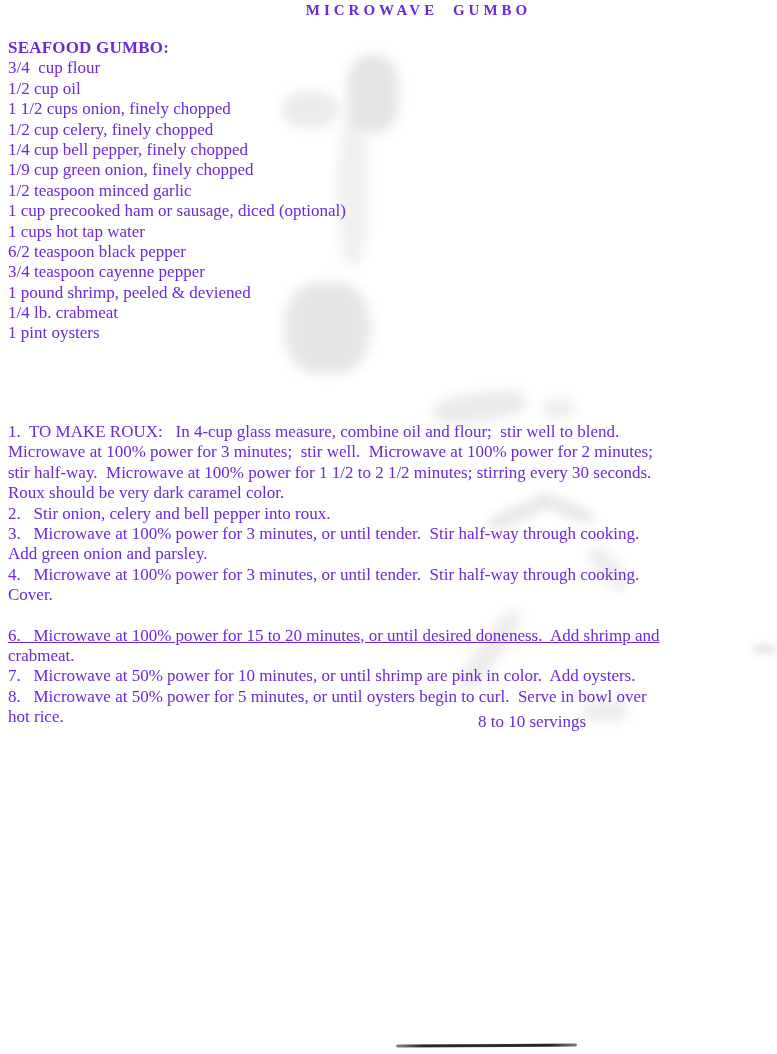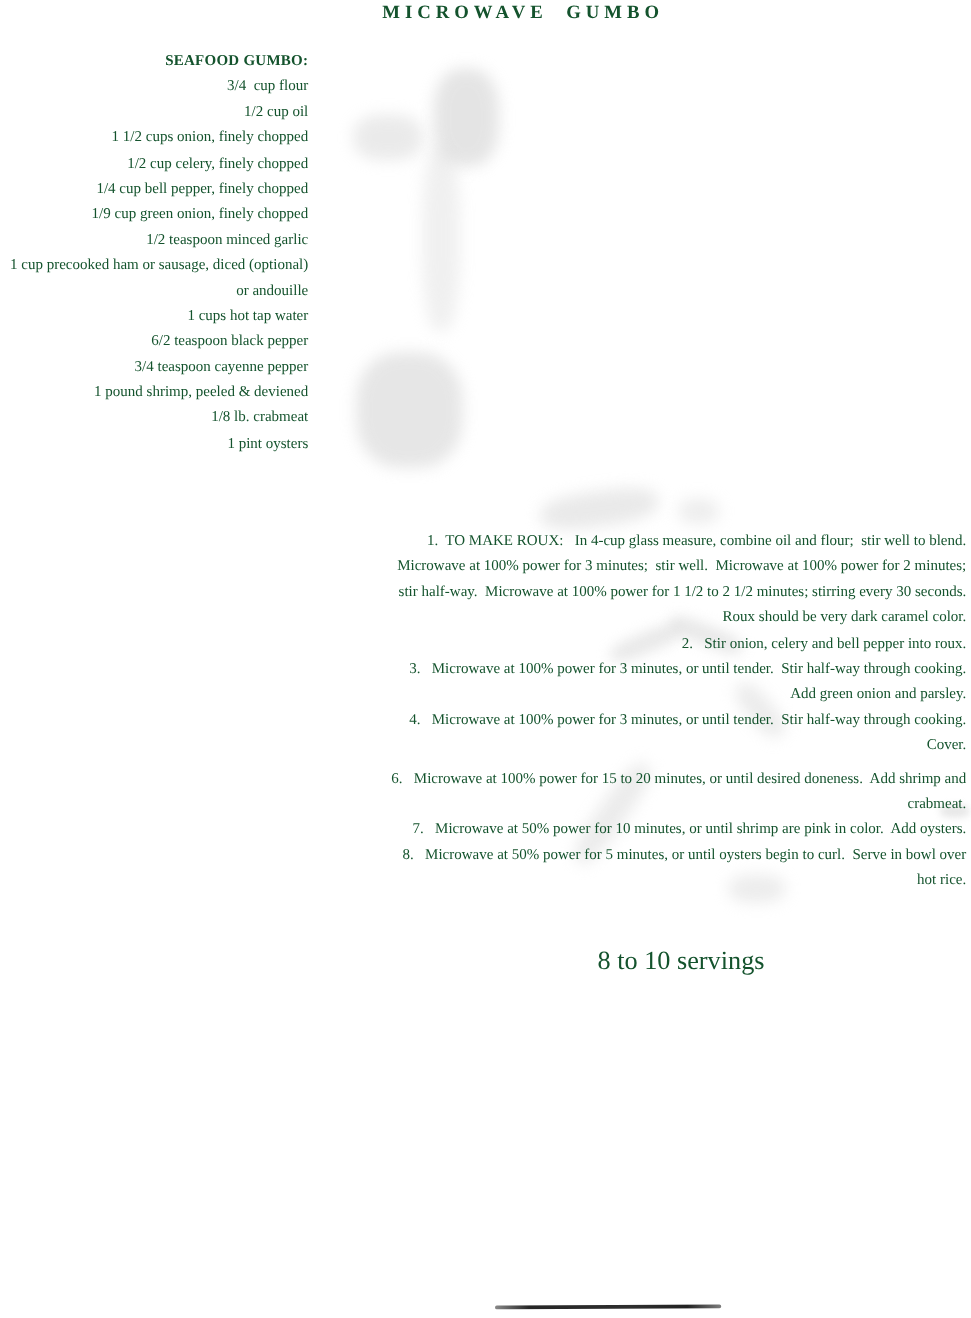--- a/index.html
+++ b/index.html
@@ -7,57 +7,56 @@
     padding: 0;
     background: #ffffff;
   }
   #page {
     position: relative;
     width: 777px;
     height: 1054px;
     background: #ffffff;
     overflow: hidden;
     font-family: "Liberation Serif", "DejaVu Serif", serif;
-    color: #14532d;
+    color: #6d28d9;
   }
   
   #doc-title {
     position: absolute;
     top: 1px;
     left: 30px;
     width: 777px;
     text-align: center;
     font-size: 15px;
     font-weight: bold;
     letter-spacing: 4px;
     word-spacing: 7px;
     line-height: 18px;
     white-space: pre;
   }
   
   .textblock {
     position: absolute;
     left: 8px;
-    font-size: 12px;
+    font-size: 17px;
     line-height: 20.4px;
-    text-align: right;
   }
   .line {
     white-space: pre;
     height: 20.4px;
   }
   #ingredients { top: 38px; }
   #ingredients .heading { font-weight: bold; letter-spacing: 0.2px; }
   #instructions { top: 422px; width: 765px; }
-  #instructions .gap-before { margin-top: 6px; }
+  #instructions .gap-before { margin-top: 20px; text-decoration: underline; }
   #servings-line {
     position: absolute;
     left: 478px;
-    top: 756px;
-    font-size: 21px;
+    top: 712px;
+    font-size: 17px;
     white-space: pre;
     text-align: right;
   }
   
   .smudge {
     position: absolute;
     pointer-events: none;
     filter: blur(6px);
     border-radius: 40%;
   }
@@ -107,26 +106,25 @@
   <div id="ingredients" class="textblock">
     <div class="line heading">SEAFOOD GUMBO:</div>
     <div class="line">3/4  cup flour</div>
     <div class="line">1/2 cup oil</div>
     <div class="line">1 1/2 cups onion, finely chopped</div>
     <div class="line">1/2 cup celery, finely chopped</div>
     <div class="line">1/4 cup bell pepper, finely chopped</div>
     <div class="line">1/9 cup green onion, finely chopped</div>
     <div class="line">1/2 teaspoon minced garlic</div>
     <div class="line">1 cup precooked ham or sausage, diced (optional)</div>
-    <div class="line">         or andouille</div>
     <div class="line">1 cups hot tap water</div>
     <div class="line">6/2 teaspoon black pepper</div>
     <div class="line">3/4 teaspoon cayenne pepper</div>
     <div class="line">1 pound shrimp, peeled &amp; deviened</div>
-    <div class="line">1/8 lb. crabmeat</div>
+    <div class="line">1/4 lb. crabmeat</div>
     <div class="line">1 pint oysters</div>
   </div>
 
   <div id="instructions" class="textblock">
     <div class="line">1.  TO MAKE ROUX:   In 4-cup glass measure, combine oil and flour;  stir well to blend.</div>
     <div class="line">Microwave at 100% power for 3 minutes;  stir well.  Microwave at 100% power for 2 minutes;</div>
     <div class="line">stir half-way.  Microwave at 100% power for 1 1/2 to 2 1/2 minutes; stirring every 30 seconds.</div>
     <div class="line">Roux should be very dark caramel color.</div>
     <div class="line">2.   Stir onion, celery and bell pepper into roux.</div>
     <div class="line">3.   Microwave at 100% power for 3 minutes, or until tender.  Stir half-way through cooking.</div>

